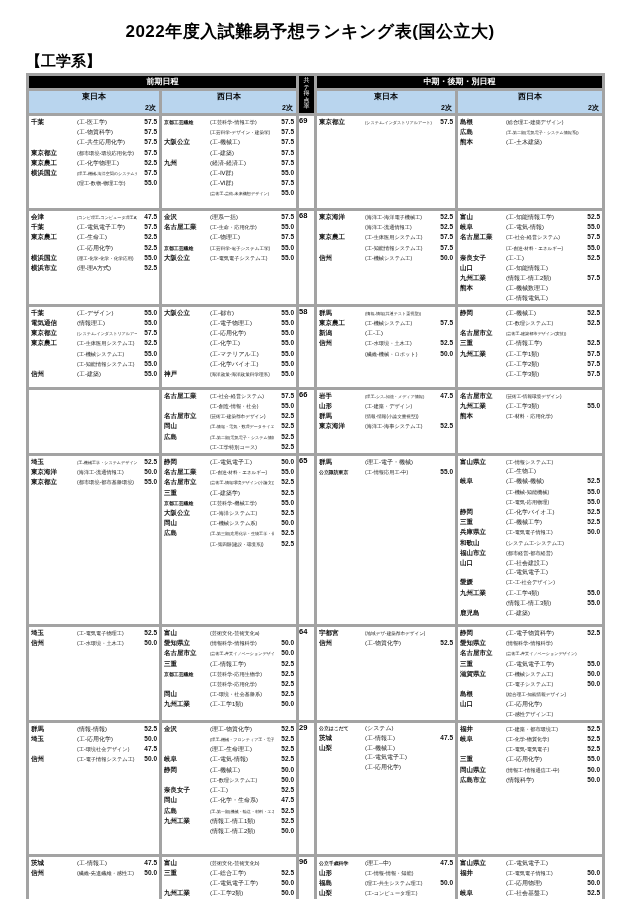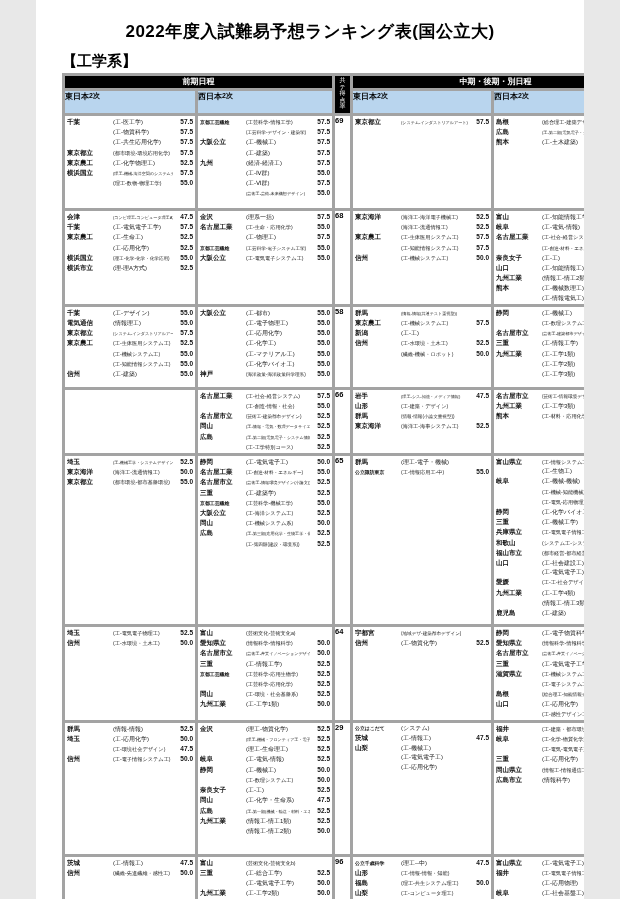--- a/index.html
+++ b/index.html
@@ -1,17 +1,17 @@
 <!DOCTYPE html>
 <html><head>
 <meta charset="utf-8">
 <style>
   html,body{margin:0;padding:0;background:#e8e8e8;}
   .page{
-    position:relative;width:548px;height:899px;background:#ffffff;
+    position:relative;width:620px;height:899px;background:#ffffff;
     font-family:"Liberation Sans","DejaVu Sans",sans-serif;color:#000;
     margin:0 auto;overflow:hidden;
   }
   .title{
     text-align:center;font-size:17px;font-weight:bold;padding-top:20px;
     letter-spacing:0.5px;
   }
   .section-label{font-size:15px;font-weight:bold;margin:9px 0 2px 26px;}
   table.rank{
     border-collapse:collapse;table-layout:fixed;margin-left:26px;width:576px;
@@ -23,21 +23,21 @@
     height:12px;line-height:12px;text-align:center;
   }
   th.kyote{
     background:#000;color:#fff;vertical-align:middle;text-align:center;padding:0;
   }
   .kyote-text{
     display:inline-block;width:7px;font-size:6px;line-height:6.5px;
     word-break:break-all;white-space:normal;font-weight:normal;
   }
   tr.h2 th{background:#b9d5ee;height:22px;vertical-align:top;}
-  .subhead{display:flex;flex-direction:row;height:22px;}
+  .subhead{display:flex;flex-direction:column;height:22px;}
   .subhead .region{font-size:8px;font-weight:bold;text-align:center;line-height:12px;}
   .subhead .niji{font-size:7px;font-weight:bold;text-align:right;padding-right:3px;line-height:9px;}
   td.cell{vertical-align:top;}
   td.score-col{
     vertical-align:top;text-align:left;font-weight:bold;font-size:7.5px;
     padding-top:1px;border-left:2px solid #000;border-right:2px solid #000;
   }
   .rows{padding:1px 0;}
   .row{display:flex;align-items:baseline;line-height:9.2px;padding:0 2px;}
   .univ{width:46px;flex:0 0 46px;font-weight:bold;font-size:6.5px;color:#111;

